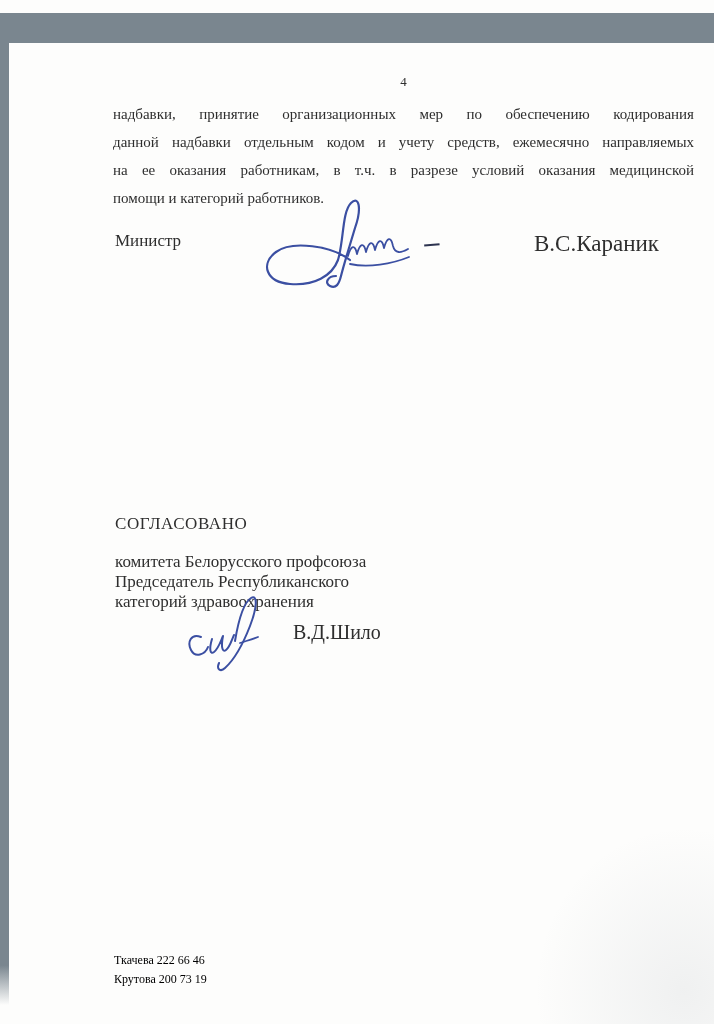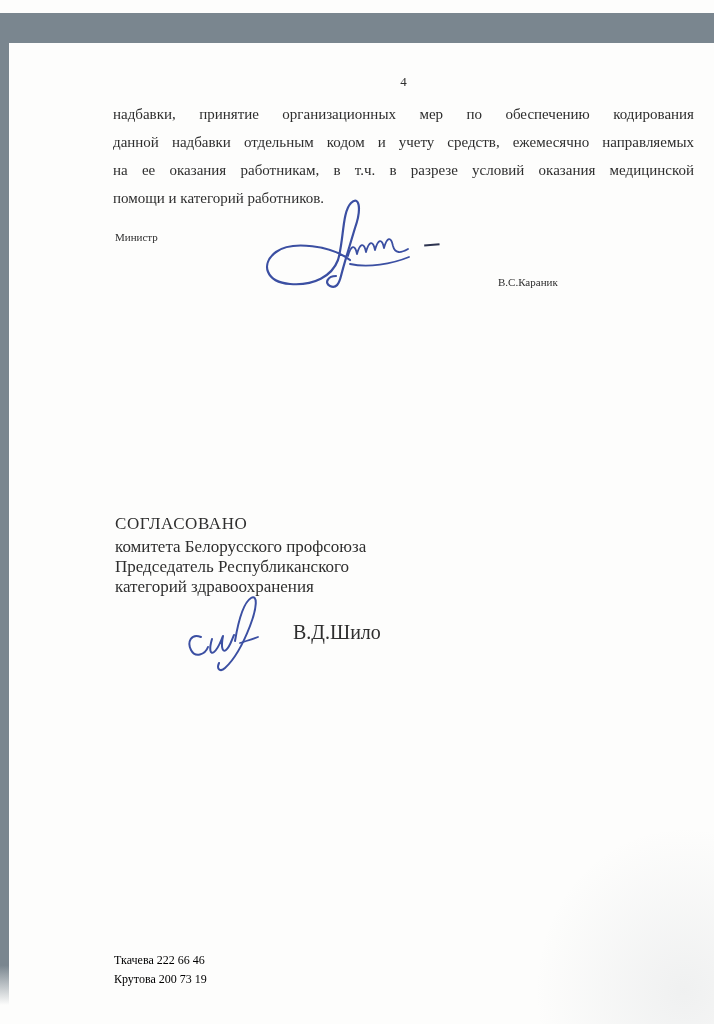--- a/index.html
+++ b/index.html
@@ -40,35 +40,35 @@
   }
   .para {
     position: absolute;
     left: 113px; top: 100px;
     width: 581px;
     font-size: 15px;
     line-height: 28px;
   }
   .para .pline { text-align: justify; text-align-last: justify; }
   .para .pline.last { text-align-last: left; }
-  .minister-label { position: absolute; left: 115px; top: 231px; font-size: 11px; }
-  .minister-name  { position: absolute; left: 498px; top: 231px; font-size: 11px; margin-top: 45px; }
+  .minister-label { position: absolute; left: 115px; top: 231px; font-size: 17px; }
+  .minister-name  { position: absolute; left: 534px; top: 231px; font-size: 23px; }
   .sig1 { position: absolute; left: 252px; top: 196px; }
   .sig-dash {
     position: absolute; left: 424px; top: 227px;
     font-size: 30px; line-height: 30px; font-weight: 700;
     color: #2d3450;
     transform: rotate(-5deg);
   }
   .approval {
     position: absolute;
     left: 115px; top: 514px;
     font-size: 17px; line-height: 20px;
   }
-  .approval .head { letter-spacing: 0.6px; margin-bottom: 3px; }
+  .approval .head { letter-spacing: 0.6px; margin-bottom: 18px; }
   .sig2 { position: absolute; left: 183px; top: 595px; }
   .chairman-name { position: absolute; left: 293px; top: 621px; font-size: 20px; }
   .footer {
     position: absolute;
     left: 114px; top: 951px;
     font-size: 12px; line-height: 19px;
     color: #000000;
   }
   .smudge-br {
     position: absolute; right: 0; bottom: 0;

